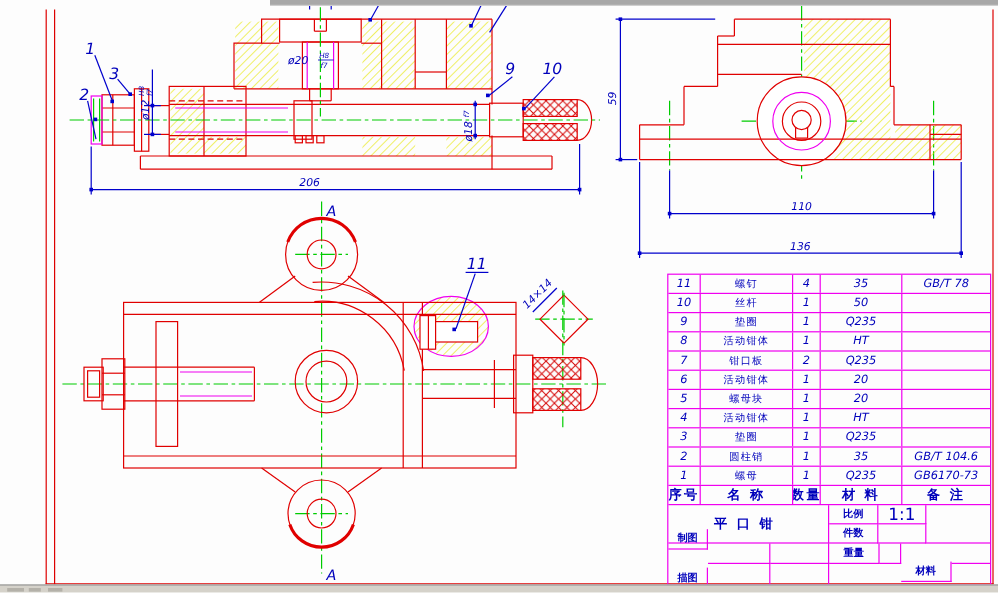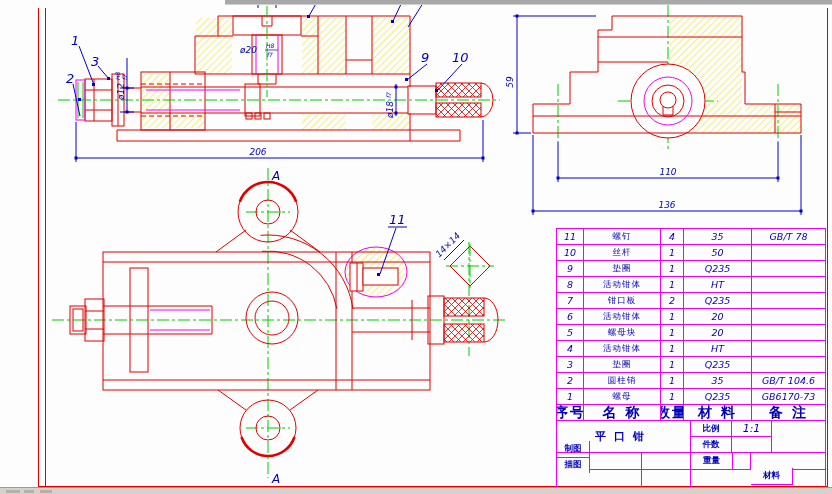--- a/index.html
+++ b/index.html
@@ -15,28 +15,28 @@
   
   .bom{position:absolute;left:556px;top:228px;width:268px;border:1px solid #f000f0;
        box-sizing:content-box;color:#0000bb;}
   .bom-row{display:flex;height:16px;border-bottom:1px solid #f000f0;box-sizing:border-box;}
   .bc{border-right:1px solid #f000f0;box-sizing:border-box;display:flex;align-items:center;
       justify-content:center;overflow:hidden;white-space:nowrap;}
   .bc:last-child{border-right:none;}
   .w-no{width:27px;}.w-name{width:77px;}.w-qty{width:23px;}.w-mat{width:68px;}.w-note{flex:1;}
   .num{font-style:italic;font-size:9.5px;}
   .cjk{font-style:normal;font-size:8.5px;font-weight:400;letter-spacing:1px;}
-  .hdr{font-style:normal;font-size:14px;font-weight:600;letter-spacing:2px;}
+  .hdr{font-style:normal;font-size:11px;font-weight:600;letter-spacing:2px;}
   
   .tb{position:relative;height:66px;}
   .cell{position:absolute;border-right:1px solid #f000f0;border-bottom:1px solid #f000f0;
         box-sizing:border-box;display:flex;align-items:center;justify-content:center;
         color:#0000bb;font-size:8.5px;font-weight:600;overflow:hidden;}
   .tb-title{font-size:11px;letter-spacing:8px;font-weight:600;}
-  .val{font-style:italic;font-weight:400;font-size:11px;letter-spacing:0;}
+  .val{font-weight:400;font-size:14px;letter-spacing:0;}
 </style>
 </head>
 <body>
 
 <div id="stage">
 
 <svg width="832" height="494" viewBox="0 0 832 494">
   <defs>
     <pattern id="hatch" width="5" height="5" patternUnits="userSpaceOnUse" patternTransform="rotate(45)">
       <line x1="0" y1="0" x2="0" y2="5" stroke="#e6e600" stroke-width="1"></line>
@@ -431,21 +431,21 @@
     <div class="bc w-qty hdr">数量</div>
     <div class="bc w-mat hdr">材  料</div>
     <div class="bc w-note hdr">备  注</div>
   </div>
 
   <div class="tb">
     <div class="cell tb-title" style="left:0;top:0;width:134px;height:32px;">平口钳</div>
     <div class="cell" style="left:0;top:20px;width:33px;height:17px;">制图</div>
     <div class="cell" style="left:33px;top:32px;width:52px;height:17px;"></div>
     <div class="cell" style="left:85px;top:32px;width:49px;height:17px;"></div>
-    <div class="cell" style="left:0;top:35px;width:33px;height:17px;border-bottom:none;">描图</div>
+    <div class="cell" style="left:0;top:52px;width:33px;height:17px;border-bottom:none;">描图</div>
     <div class="cell" style="left:33px;top:49px;width:52px;height:17px;border-bottom:none;"></div>
     <div class="cell" style="left:85px;top:49px;width:49px;height:17px;border-bottom:none;"></div>
 
     <div class="cell" style="left:134px;top:0;width:41px;height:16px;">比例</div>
     <div class="cell val" style="left:175px;top:0;width:40px;height:16px;">1:1</div>
     <div class="cell" style="left:215px;top:0;width:53px;height:32px;border-right:none;"></div>
     <div class="cell" style="left:134px;top:16px;width:41px;height:16px;text-align:center;">件数</div>
     <div class="cell val" style="left:175px;top:16px;width:40px;height:16px;"></div>
 
     <div class="cell" style="left:134px;top:32px;width:42px;height:17px;">重量</div>

